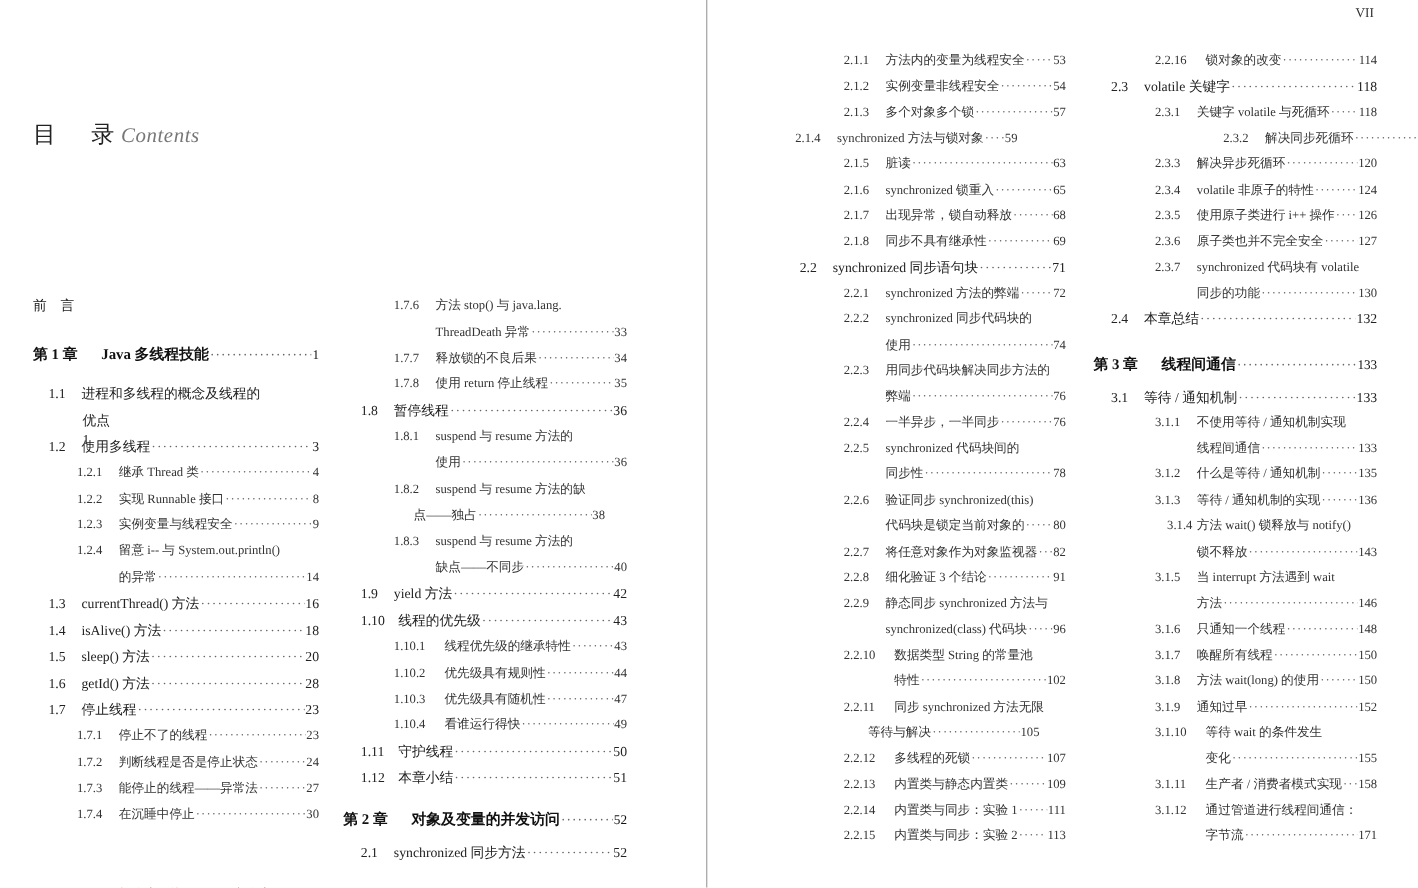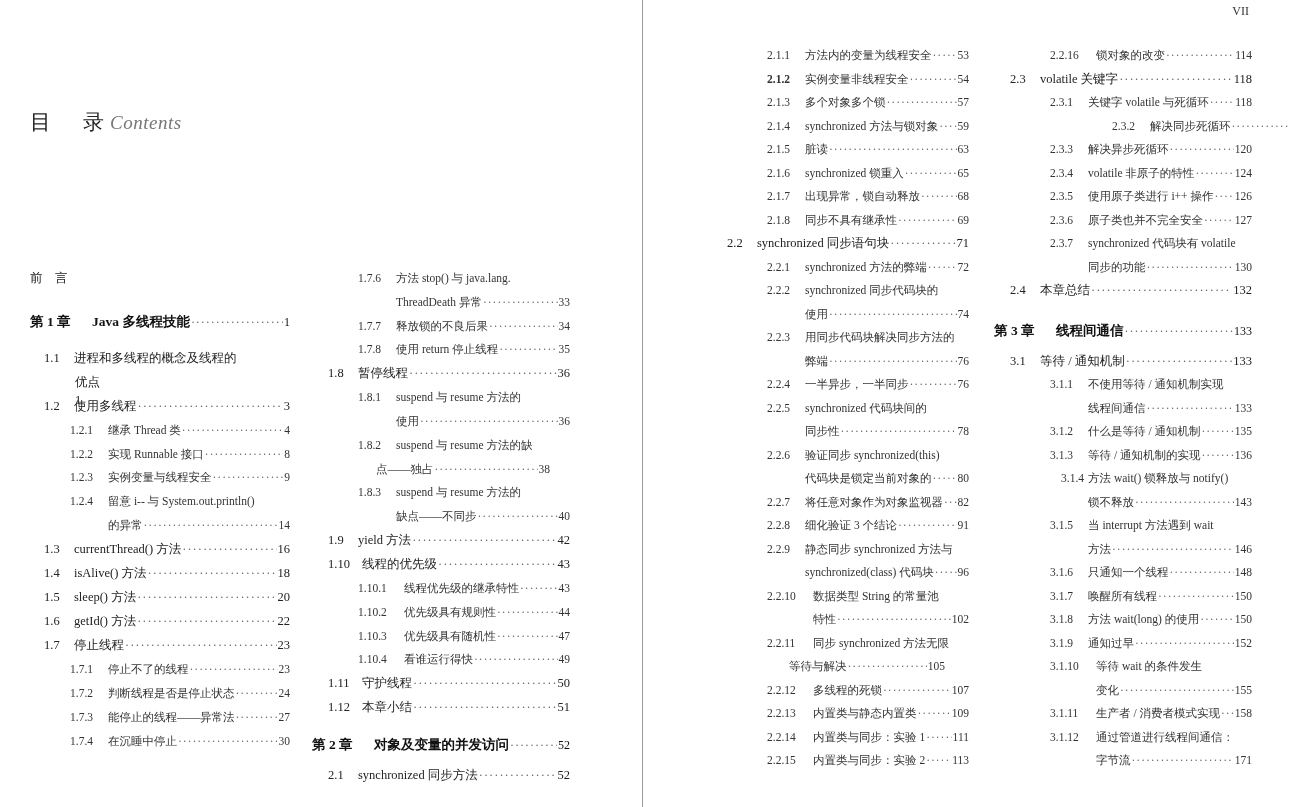--- a/index.html
+++ b/index.html
@@ -112,21 +112,21 @@
     <div class="entry l1" style="left: 44px; top: 588px; width: 246px;">
       <span class="num" style="width: 26px; margin-right: 4px;">1.5</span>
       <span class="label">sleep() 方法</span>
       <span class="dots"></span>
       <span class="page">20</span>
     </div>
     <div class="entry l1" style="left: 44px; top: 612px; width: 246px;">
       <span class="num" style="width: 26px; margin-right: 4px;">1.6</span>
       <span class="label">getId() 方法</span>
       <span class="dots"></span>
-      <span class="page">22</span>
+      <span class="page">28</span>
     </div>
     <div class="entry l1" style="left: 44px; top: 636px; width: 246px;">
       <span class="num" style="width: 26px; margin-right: 4px;">1.7</span>
       <span class="label">停止线程</span>
       <span class="dots"></span>
       <span class="page">23</span>
     </div>
     <div class="entry" style="left: 70px; top: 660px; width: 220px;">
       <span class="num" style="width: 34px; margin-right: 4px;">1.7.1</span>
       <span class="label">停止不了的线程</span>
@@ -279,32 +279,32 @@
       <span class="dots"></span>
       <span class="page">52</span>
     </div>
     <div class="entry" style="left: 767px; top: 46px; width: 202px;">
       <span class="num" style="width: 34px; margin-right: 4px;">2.1.1</span>
       <span class="label">方法内的变量为线程安全</span>
       <span class="dots"></span>
       <span class="page">53</span>
     </div>
     <div class="entry" style="left: 767px; top: 70px; width: 202px;">
-      <span class="num" style="width: 34px; margin-right: 4px; font-weight: bold;">2.1.2</span>
+      <span class="num" style="width: 34px; margin-right: 4px;">2.1.2</span>
       <span class="label">实例变量非线程安全</span>
       <span class="dots"></span>
       <span class="page">54</span>
     </div>
     <div class="entry" style="left: 767px; top: 93px; width: 202px;">
       <span class="num" style="width: 34px; margin-right: 4px;">2.1.3</span>
       <span class="label">多个对象多个锁</span>
       <span class="dots"></span>
       <span class="page">57</span>
     </div>
-    <div class="entry" style="left: 767px; top: 117px; width: 202px;">
+    <div class="entry" style="left: 723px; top: 117px; width: 202px;">
       <span class="num" style="width: 34px; margin-right: 4px;">2.1.4</span>
       <span class="label">synchronized 方法与锁对象</span>
       <span class="dots"></span>
       <span class="page">59</span>
     </div>
     <div class="entry" style="left: 767px; top: 140px; width: 202px;">
       <span class="num" style="width: 34px; margin-right: 4px;">2.1.5</span>
       <span class="label">脏读</span>
       <span class="dots"></span>
       <span class="page">63</span>

